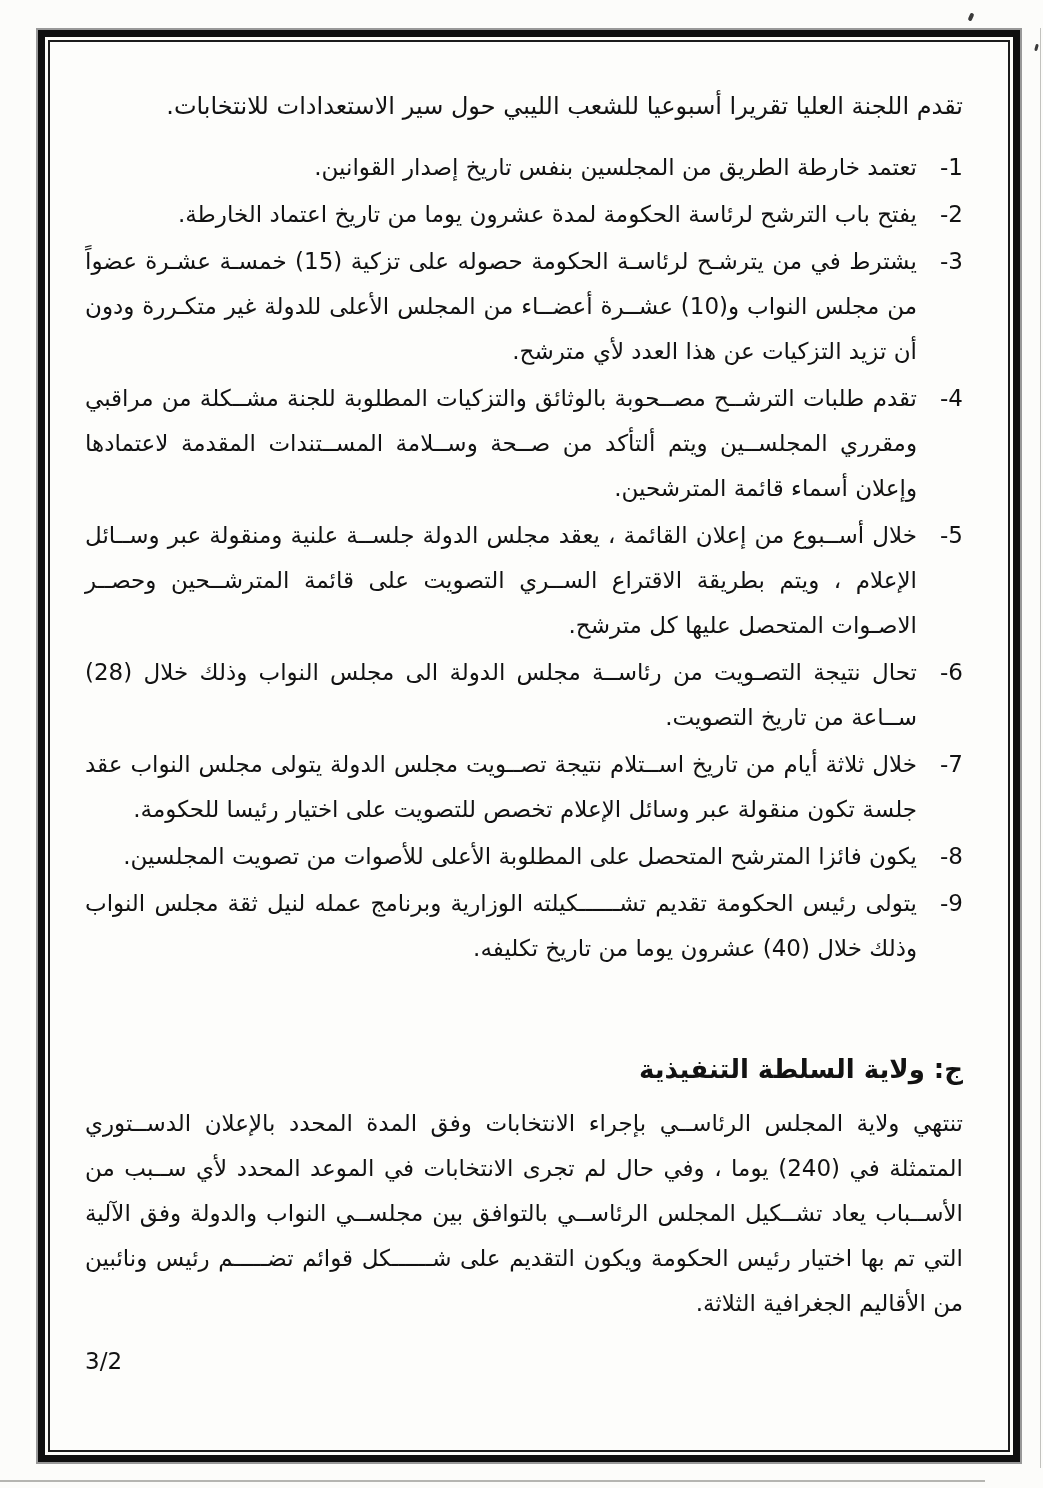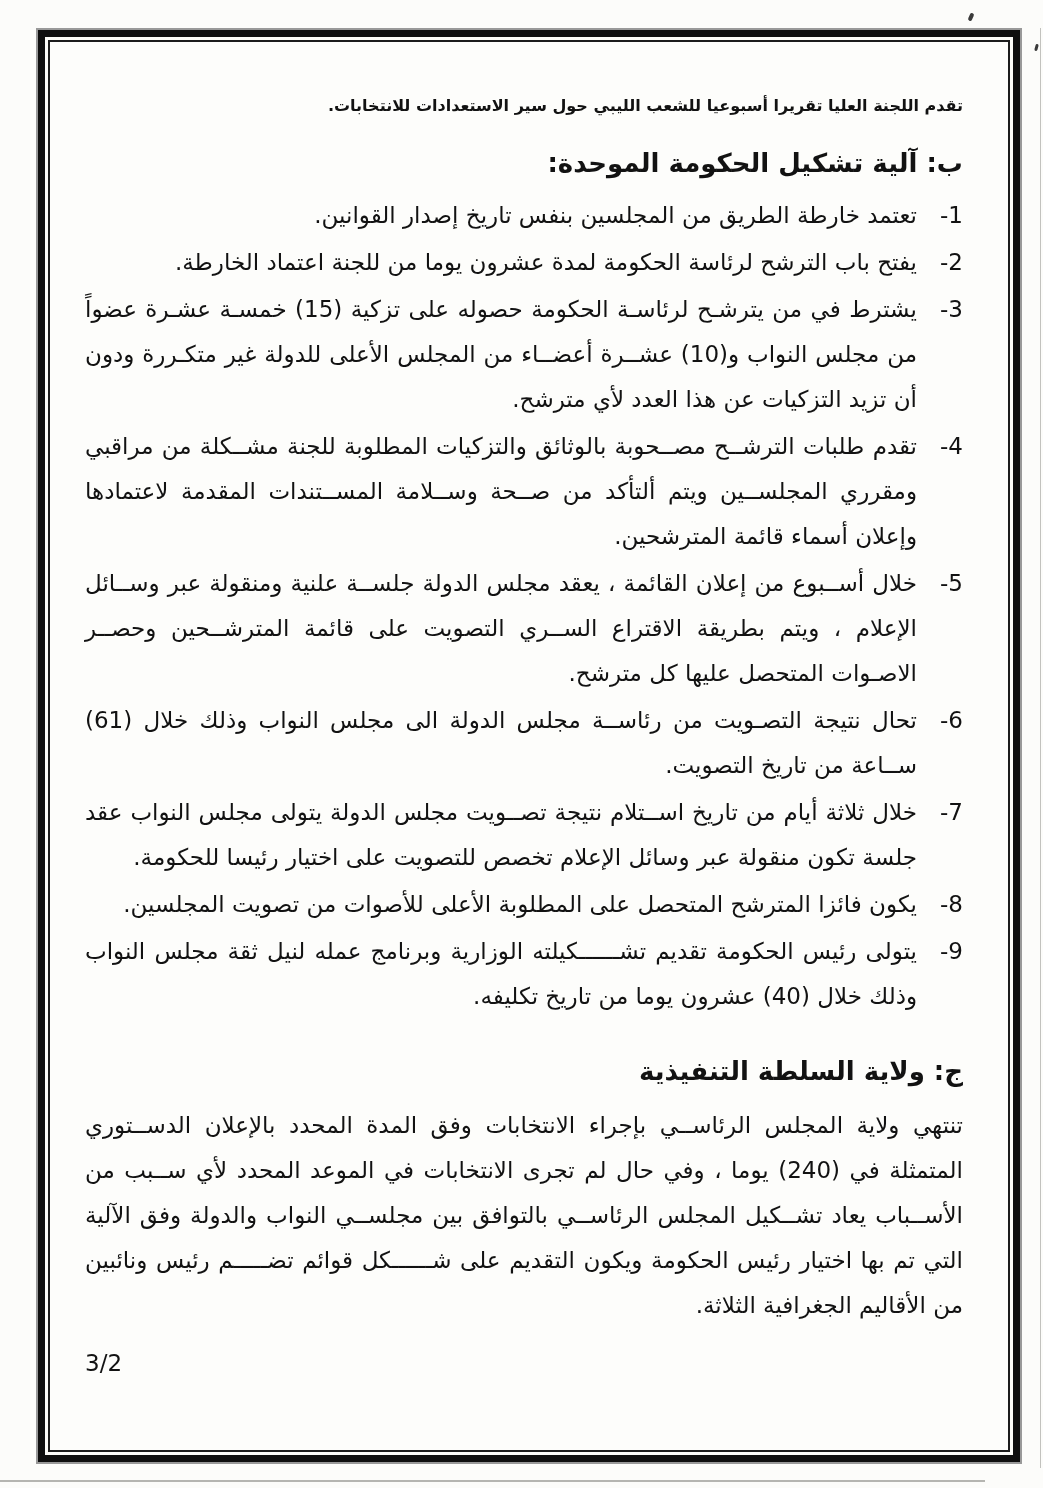--- a/index.html
+++ b/index.html
@@ -33,36 +33,36 @@
     background: #fdfdfb;
   }
   .content {
     position: absolute;
     top: 52px;
     right: 50px;
     left: 40px;
     direction: rtl;
   }
   .intro {
-    font-weight: bold;
-    font-size: 16px;
+    font-weight: normal;
+    font-size: 24px;
     line-height: 34px;
     text-align: right;
     white-space: nowrap;
     margin: 0 0 22px 0;
   }
   .heading {
     font-weight: bold;
     font-size: 26px;
     line-height: 36px;
     text-align: right;
     margin: 0 0 12px 0;
   }
   .heading.c {
-    margin-top: 34px;
+    margin-top: 80px;
     margin-bottom: 14px;
   }
   .nlist { margin: 0; }
   .item {
     display: flex;
     direction: rtl;
     margin: 0 0 2px 0;
   }
   .marker {
     flex: 0 0 32px;
@@ -101,51 +101,50 @@
 </style>
 </head>
 <body>
 
 <div class="scan-page">
   <div class="frame">
     <div class="content">
 
       <p class="intro">تقدم اللجنة العليا تقريرا أسبوعيا للشعب الليبي حول سير الاستعدادات للانتخابات.</p>
 
-      <h2 class="heading">ب: آلية تشكيل الحكومة الموحدة:</h2>
 
       <div class="nlist">
   <div class="item">
     <span class="marker">1-</span>
     <div class="itext">تعتمد خارطة الطريق من المجلسين بنفس تاريخ إصدار القوانين.</div>
   </div>
 
   <div class="item">
     <span class="marker">2-</span>
-    <div class="itext">يفتح باب الترشح لرئاسة الحكومة لمدة عشرون يوما من للجنة اعتماد الخارطة.</div>
+    <div class="itext">يفتح باب الترشح لرئاسة الحكومة لمدة عشرون يوما من تاريخ اعتماد الخارطة.</div>
   </div>
 
   <div class="item">
     <span class="marker">3-</span>
     <div class="itext">يشترط في من يترشـح لرئاسـة الحكومة حصوله على تزكية (15) خمسـة عشـرة عضواً من مجلس النواب و(10) عشــرة أعضــاء من المجلس الأعلى للدولة غير متكـررة ودون أن تزيد التزكيات عن هذا العدد لأي مترشح.</div>
   </div>
 
   <div class="item">
     <span class="marker">4-</span>
     <div class="itext">تقدم طلبات الترشــح مصــحوبة بالوثائق والتزكيات المطلوبة للجنة مشــكلة من مراقبي ومقرري المجلســين ويتم ألتأكد من صــحة وســلامة المســتندات المقدمة لاعتمادها وإعلان أسماء قائمة المترشحين.</div>
   </div>
 
   <div class="item">
     <span class="marker">5-</span>
     <div class="itext">خلال أســبوع من إعلان القائمة ، يعقد مجلس الدولة جلســة علنية ومنقولة عبر وســائل الإعلام ، ويتم بطريقة الاقتراع الســري التصويت على قائمة المترشــحين وحصــر الاصـوات المتحصل عليها كل مترشح.</div>
   </div>
 
   <div class="item">
     <span class="marker">6-</span>
-    <div class="itext">تحال نتيجة التصـويت من رئاســة مجلس الدولة الى مجلس النواب وذلك خلال (61) ســاعة من تاريخ التصويت.</div>
+    <div class="itext">تحال نتيجة التصـويت من رئاســة مجلس الدولة الى مجلس النواب وذلك خلال (28) ســاعة من تاريخ التصويت.</div>
   </div>
 
   <div class="item">
     <span class="marker">7-</span>
     <div class="itext">خلال ثلاثة أيام من تاريخ اســتلام نتيجة تصــويت مجلس الدولة يتولى مجلس النواب عقد جلسة تكون منقولة عبر وسائل الإعلام تخصص للتصويت على اختيار رئيسا للحكومة.</div>
   </div>
 
   <div class="item">
     <span class="marker">8-</span>
     <div class="itext">يكون فائزا المترشح المتحصل على المطلوبة الأعلى للأصوات من تصويت المجلسين.</div>

